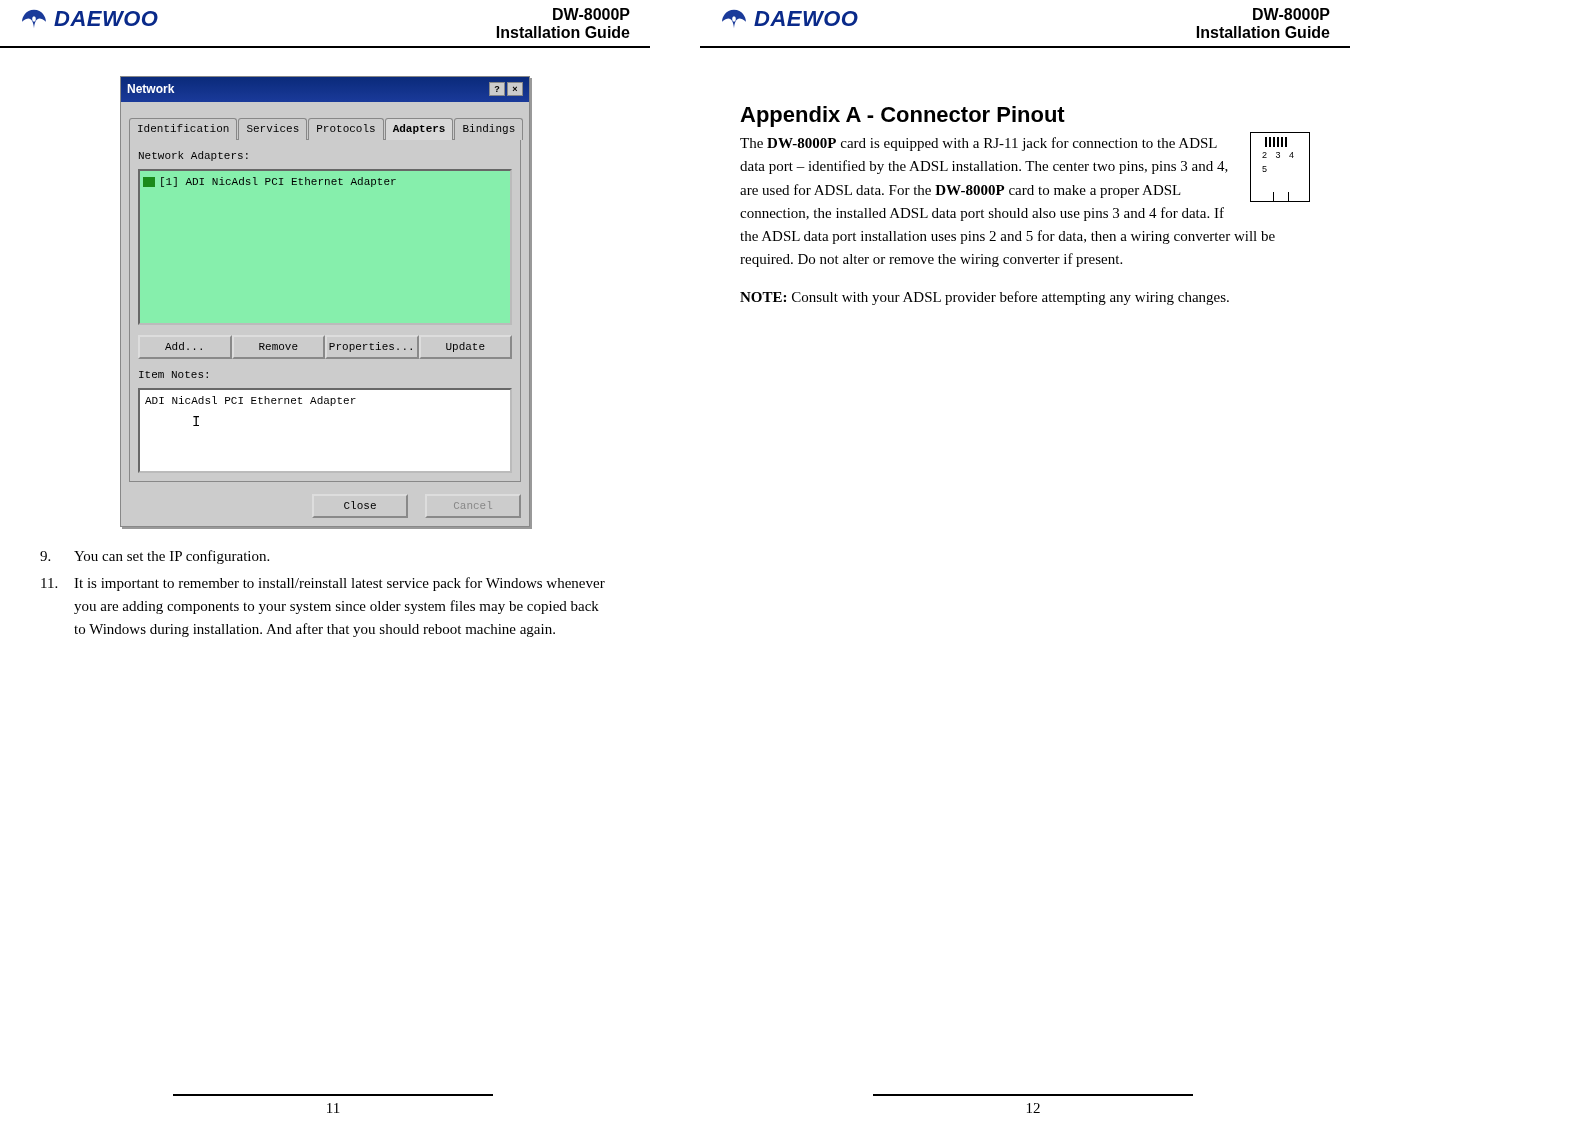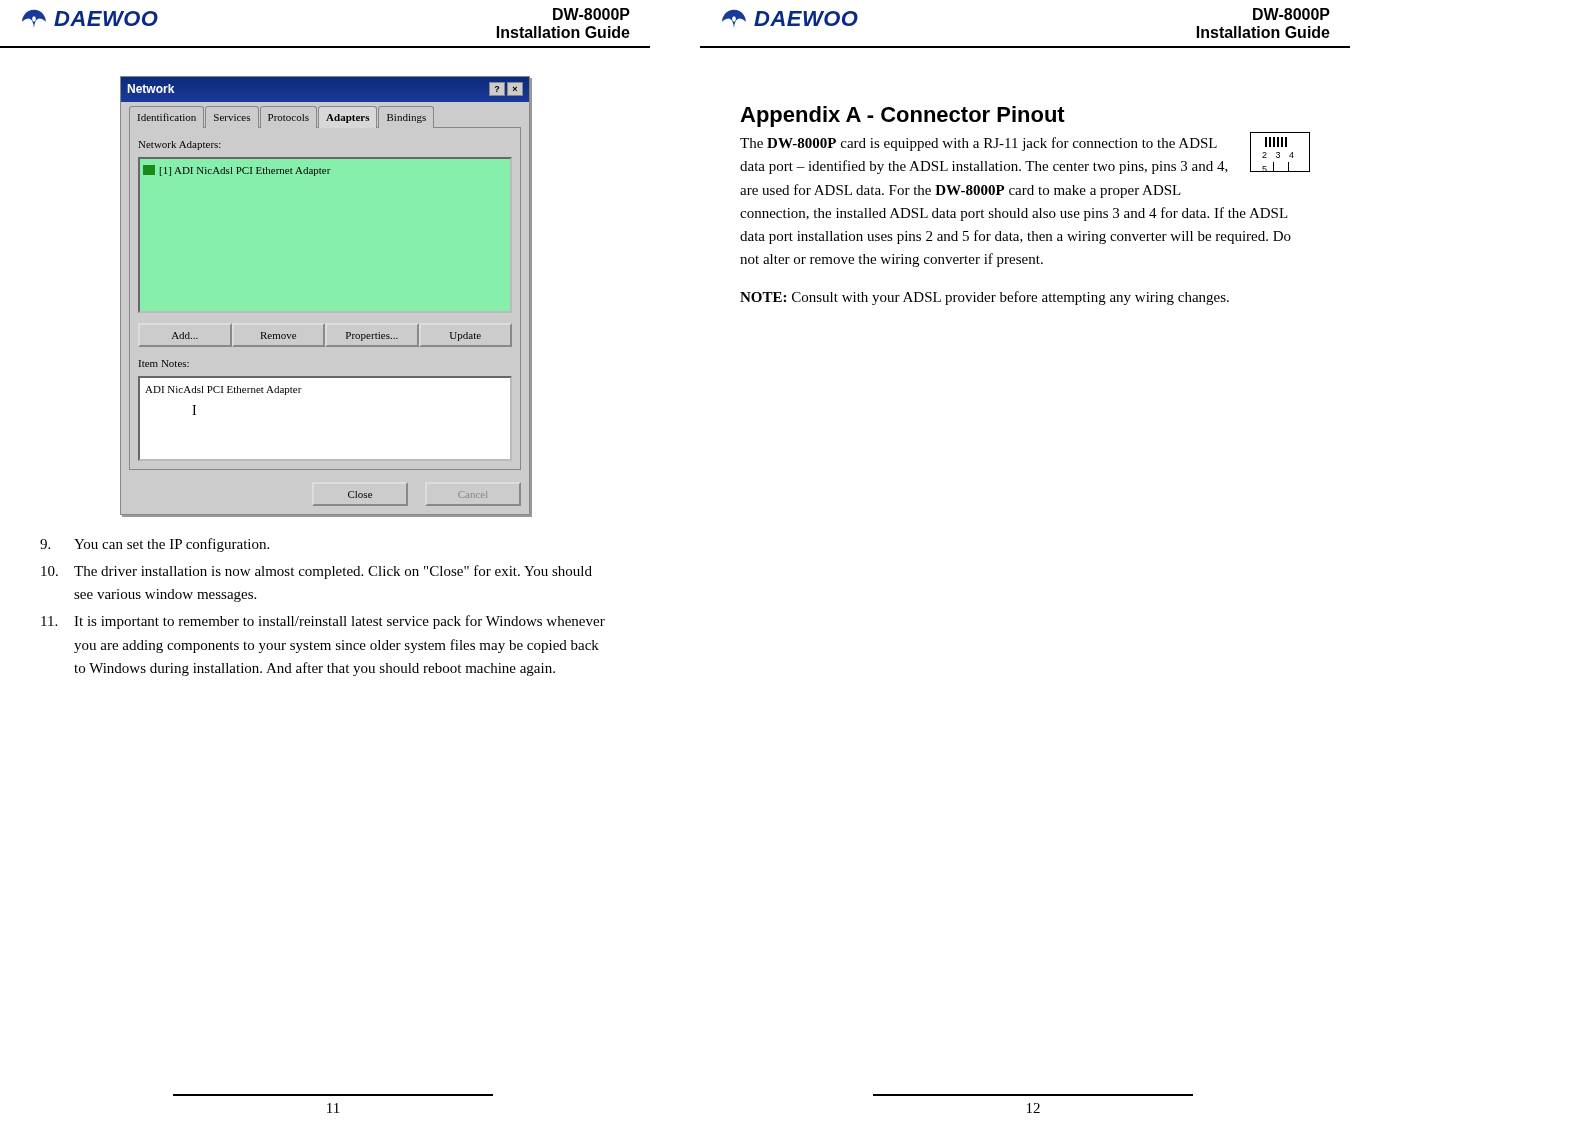--- a/index.html
+++ b/index.html
@@ -15,21 +15,21 @@
     .footer { position: absolute; bottom: 10px; left: 16px; right: 0; text-align: center; font-size: 15px; }
     .footer-line { border-top: 2px solid #000; width: 320px; margin: 0 auto 4px auto; }
     .content { padding: 20px 40px; font-size: 15px; line-height: 1.55; }
 
     
     .dialog-wrap { margin: 8px auto 18px auto; width: 410px; }
     .dialog { background: #ccc; border: 1px solid #888; box-shadow: 2px 2px 0 #999; }
     .titlebar { background: linear-gradient(#0a2a7a, #1a3a9a); color: #fff; font-family: "MS Sans Serif", Tahoma, sans-serif; font-size: 12px; font-weight: bold; padding: 3px 6px; display: flex; justify-content: space-between; align-items: center; }
     .titlebar-buttons { display: flex; gap: 2px; }
     .tb-btn { width: 16px; height: 14px; background: #ccc; border: 1px solid #888; font-size: 9px; line-height: 12px; text-align: center; color: #000; font-weight: bold; }
-    .dialog-body { padding: 4px 8px 8px 8px; font-family: Liberation Serif, serif; font-size: 11px; color: #000; filter: blur(0.2px); }
+    .dialog-body { padding: 16px 8px 8px 8px; font-family: Liberation Mono, monospace; font-size: 11px; color: #000; filter: blur(0.2px); }
     .tabs { display: flex; }
     .tab { border: 1px solid #888; border-bottom: none; background: #ccc; padding: 2px 7px; margin-right: 1px; border-radius: 3px 3px 0 0; font-size: 11px; }
     .tab.active { background: #d8d8d8; font-weight: bold; }
     .tab-pane { border: 1px solid #888; background: #ccc; padding: 8px; margin-top: -1px; }
     .group-label { margin-bottom: 4px; }
     .listbox { background: #86efac; border: 2px inset #bbb; height: 156px; padding: 3px; font-size: 11px; }
     .listitem { display: flex; align-items: center; gap: 4px; }
     .nic-icon { width: 12px; height: 10px; background: #1a8a1a; }
     .btn-row { display: flex; justify-content: space-between; margin: 10px 0 8px 0; }
     .win-btn { width: 96px; height: 24px; background: #ccc; border: 2px outset #ddd; font-size: 11px; text-align: center; line-height: 20px; }
@@ -39,21 +39,21 @@
     .bottom-btns { display: flex; justify-content: flex-end; gap: 17px; margin-top: 12px; }
 
     
     .numlist { margin-top: 2px; }
     .numitem { display: flex; margin-bottom: 4px; }
     .numitem .num { width: 34px; flex-shrink: 0; }
     .numitem .txt { flex: 1; }
 
     
     .appendix-title { font-family: Arial, sans-serif; font-weight: bold; font-size: 22px; margin-top: 30px; }
-    .rj11-fig { float: right; width: 60px; height: 40px; margin: 0 0 8px 12px; border: 1px solid #000; position: relative; background: #fff; }
+    .rj11-fig { float: right; width: 60px; height: 70px; margin: 0 0 8px 12px; border: 1px solid #000; position: relative; background: #fff; }
     .rj11-pins { position: absolute; top: 4px; left: 14px; display: flex; gap: 2px; }
     .rj11-pin { width: 2px; height: 10px; background: #000; }
     .rj11-labels { position: absolute; top: 16px; left: 11px; font-size: 9px; letter-spacing: 3px; font-family: Arial, sans-serif; }
     .rj11-notch { position: absolute; bottom: -1px; left: 22px; width: 16px; height: 10px; border: 1px solid #000; border-top: none; background: #fff; }
     .p { margin-bottom: 14px; }
     .bold { font-weight: bold; }
   </style>
 </head>
 <body>
 
@@ -117,24 +117,20 @@
         </div>
       </div>
     </div>
 
     <div class="numlist">
       <div class="numitem">
         <div class="num">9.</div>
         <div class="txt">You can set the IP configuration.</div>
       </div>
       <div class="numitem">
-        <div class="num">10.</div>
-        <div class="txt">The driver installation is now almost completed. Click on "Close" for exit. You should see various window messages.</div>
-      </div>
-      <div class="numitem">
         <div class="num">11.</div>
         <div class="txt">It is important to remember to install/reinstall latest service pack for Windows whenever you are adding components to your system since older system files may be copied back to Windows during installation. And after that you should reboot machine again.</div>
       </div>
     </div>
   </div>
 
   <div class="footer">
     <div class="footer-line"></div>
     <span>11</span>
   </div>

